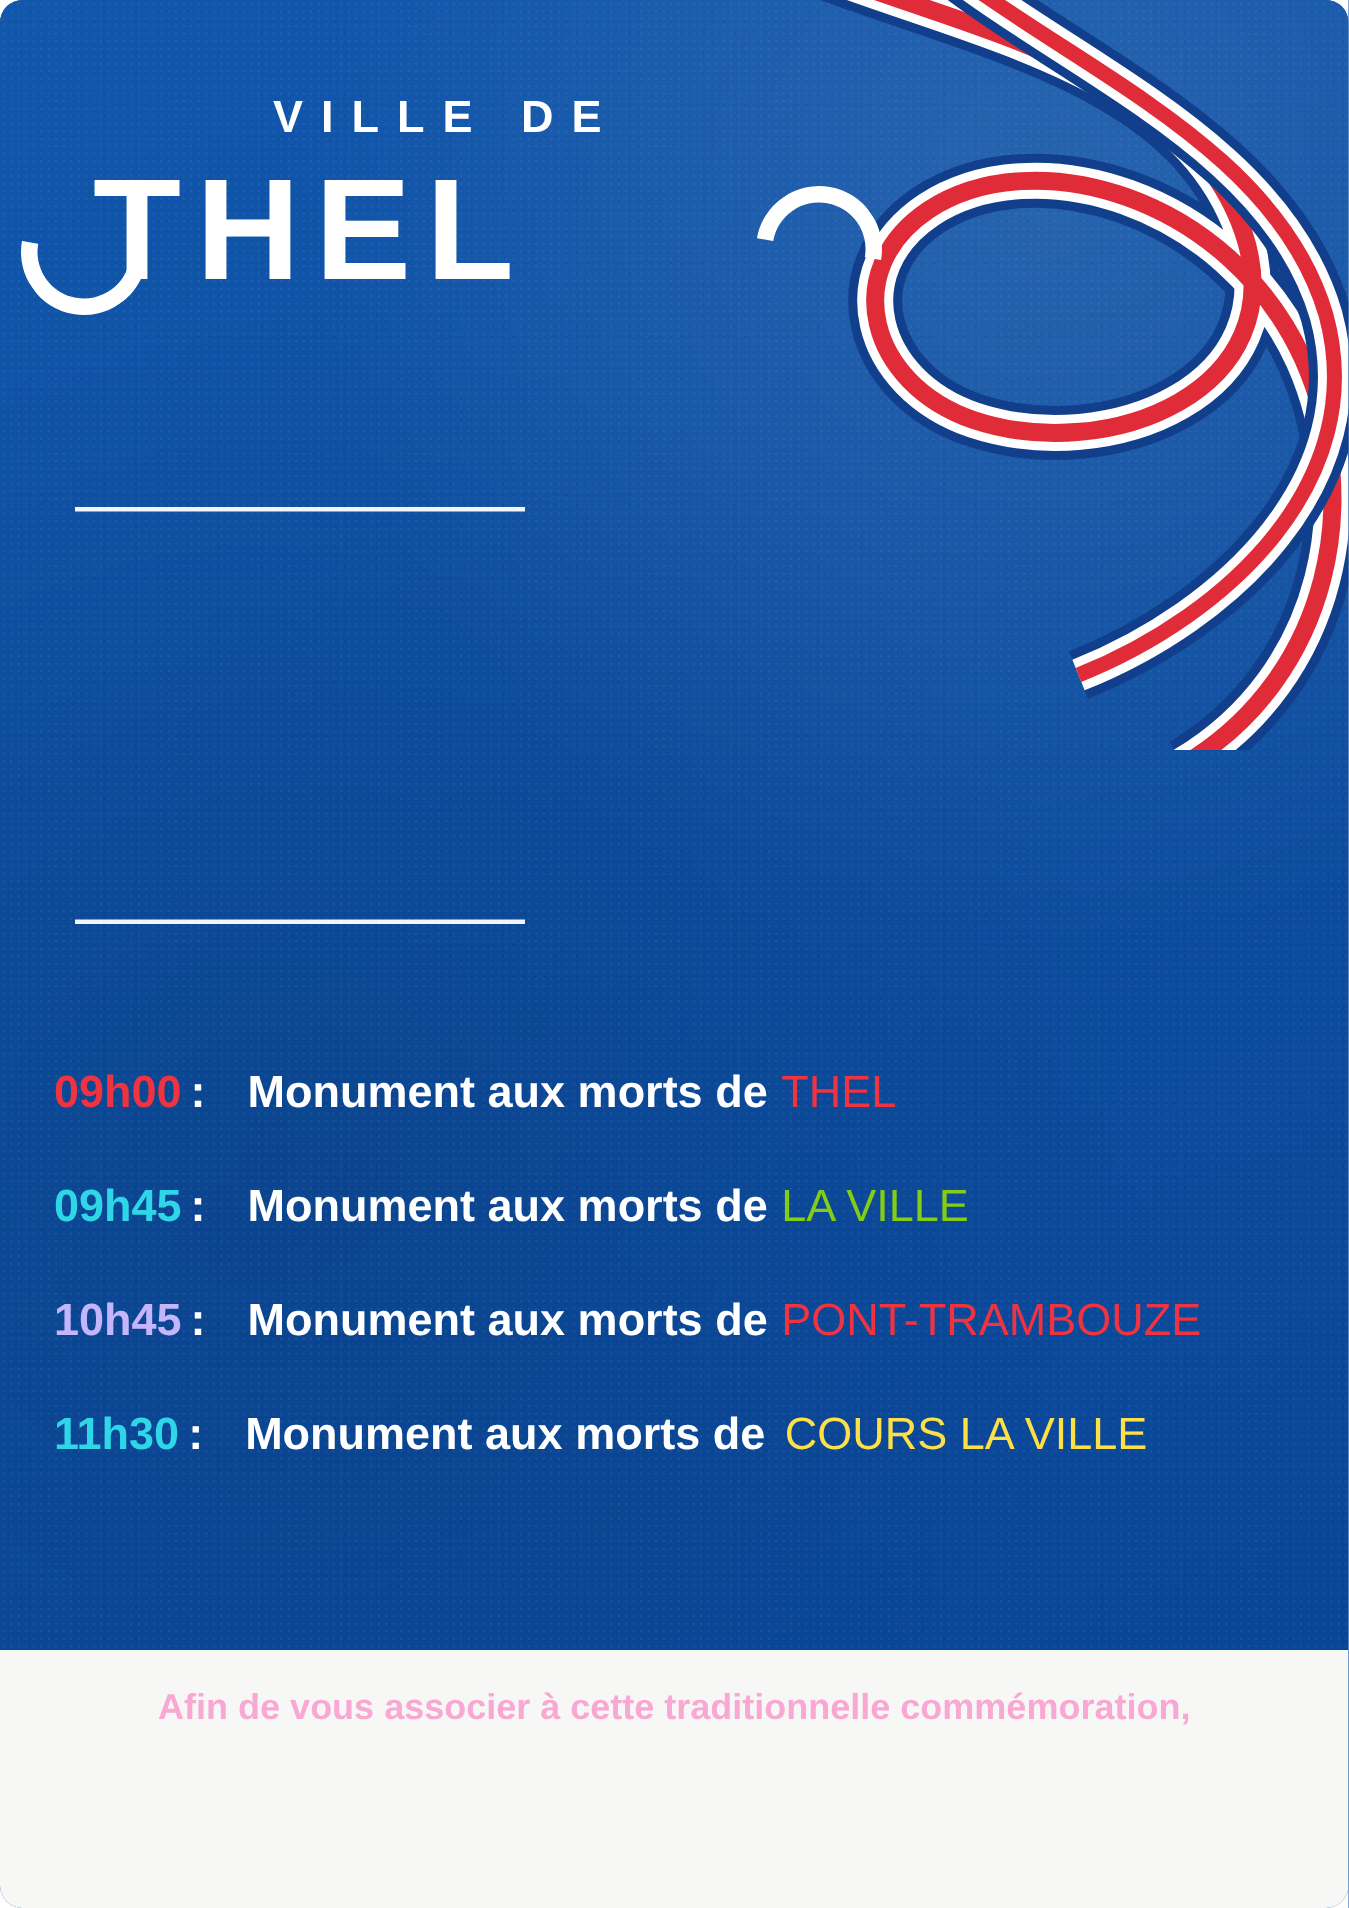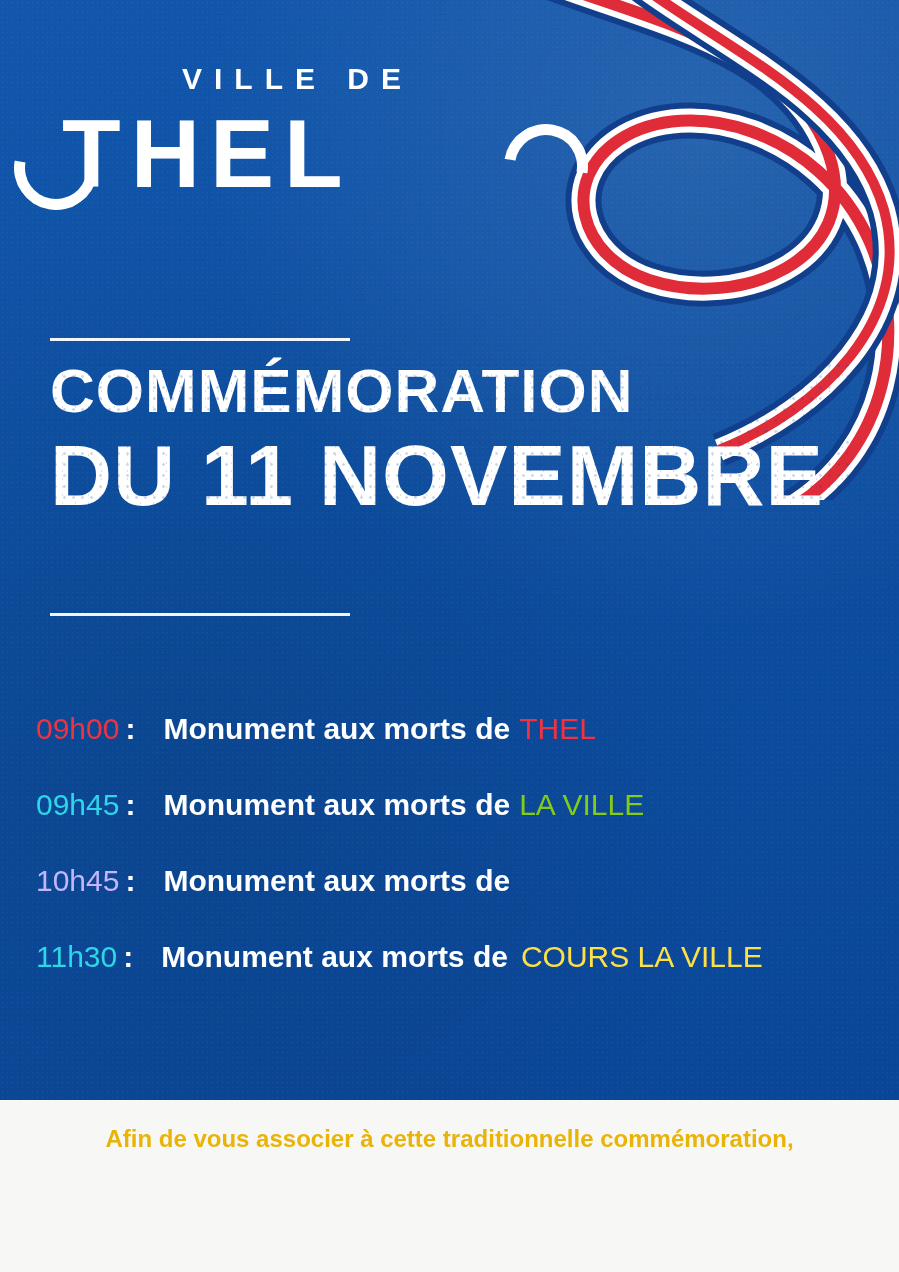--- a/index.html
+++ b/index.html
@@ -13,20 +13,21 @@
     font-family: "Liberation Sans", sans-serif;
     overflow: hidden;
   }
 
   .poster {
     position: relative;
     width: 899px;
     height: 1272px;
     overflow: hidden;
     background: #0b4fa0;
+    border-radius: 15px;
   }
 
   
   .bg-blue {
     position: absolute;
     left: 0; top: 0;
     width: 899px;
     height: 1100px;
     background:
       radial-gradient(circle at 78% 12%, rgba(255,255,255,0.10) 0%, rgba(255,255,255,0.0) 42%),
@@ -161,33 +162,33 @@
   .sched-row {
     display: flex;
     align-items: baseline;
     margin-bottom: 42px;
     font-family: "Liberation Sans", sans-serif;
     font-weight: 700;
     font-size: 30px;
     color: #ffffff;
     white-space: nowrap;
   }
-  .sched-time { font-weight: 400; font-size: 30px; }
+  .sched-time { font-weight: 700; font-size: 30px; }
   .sched-sep  { color: #ffffff; padding: 0 8px 0 6px; }
   .sched-text { color: #ffffff; margin-left: 20px; }
   .sched-place { padding-left: 9px; font-weight: 400; }
 
   
   .footer {
     position: absolute;
     left: 0;
     top: 1122px;
     width: 899px;
     text-align: center;
-    color: #eab308;
+    color: #f9a8d4;
     font-family: "Liberation Sans", sans-serif;
     font-weight: 700;
     font-size: 24px;
     line-height: 1.45;
   }
   .footer span { display: block; }
 </style>
 </head>
 <body>
 
@@ -213,24 +214,20 @@
   <div class="logo-block">
     <div class="logo-kicker">VILLE DE</div>
     <div class="logo-word">
       <span class="logo-swoosh-l"></span>
       <span>THEL</span>
       <span class="logo-swoosh-r"></span>
     </div>
   </div>
 
   <div class="rule rule-top"></div>
-  <div class="title">
-    <span class="line1">COMMÉMORATION</span>
-    <span class="line2">DU 11 NOVEMBRE</span>
-  </div>
   <div class="rule rule-bottom"></div>
 
   <div class="schedule">
 
     <div class="sched-row">
       <span class="sched-time" style="color:#ef3340">09h00</span>
       <span class="sched-sep">:</span>
       <span class="sched-text">Monument aux morts de</span>
       <span class="sched-place" style="color:#ef3340">THEL</span>
     </div>
@@ -239,20 +236,21 @@
       <span class="sched-time" style="color:#2fd6e8">09h45</span>
       <span class="sched-sep">:</span>
       <span class="sched-text">Monument aux morts de</span>
       <span class="sched-place" style="color:#84cc16">LA VILLE</span>
     </div>
 
     <div class="sched-row">
       <span class="sched-time" style="color:#c4b5fd">10h45</span>
       <span class="sched-sep">:</span>
       <span class="sched-text">Monument aux morts de</span>
+      <span class="sched-place" style="color:#ef3340">PONT-TRAMBOUZE</span>
     </div>
 
     <div class="sched-row">
       <span class="sched-time" style="color:#2fd6e8">11h30</span>
       <span class="sched-sep">:</span>
       <span class="sched-text">Monument aux morts de</span>
       <span class="sched-place" style="color:#fde047;padding-left:13px">COURS LA VILLE</span>
     </div>
 
   </div>

